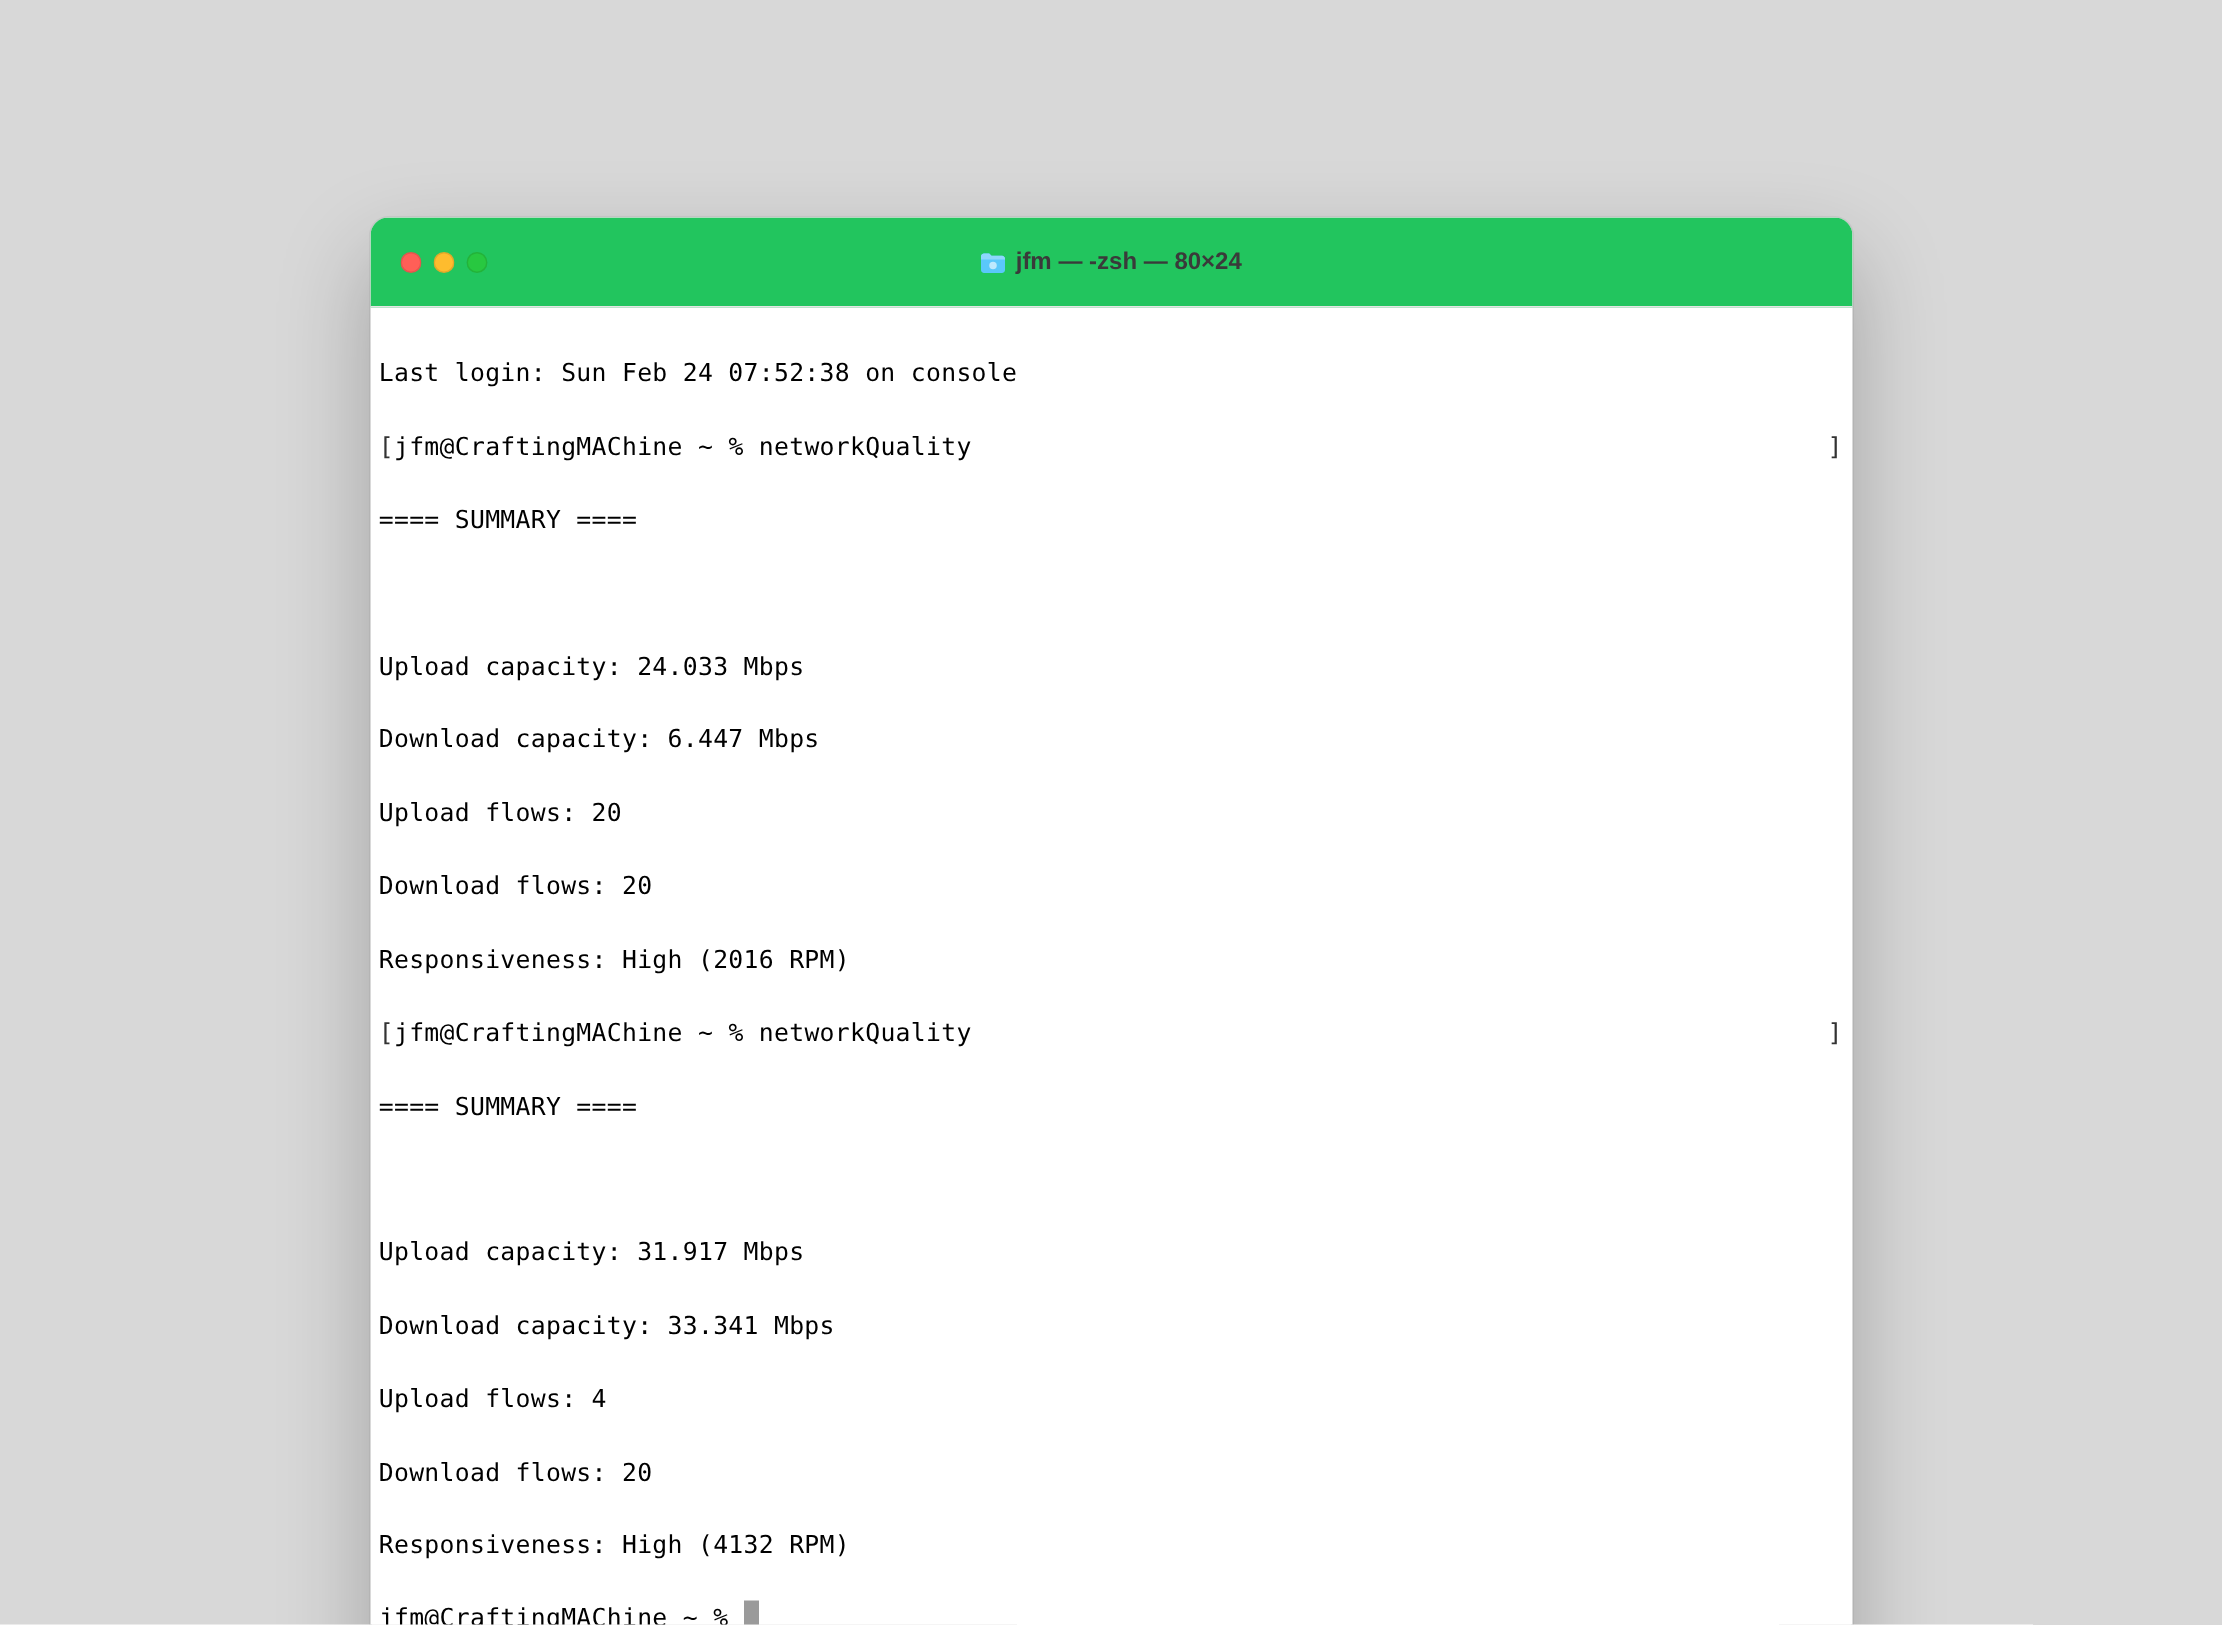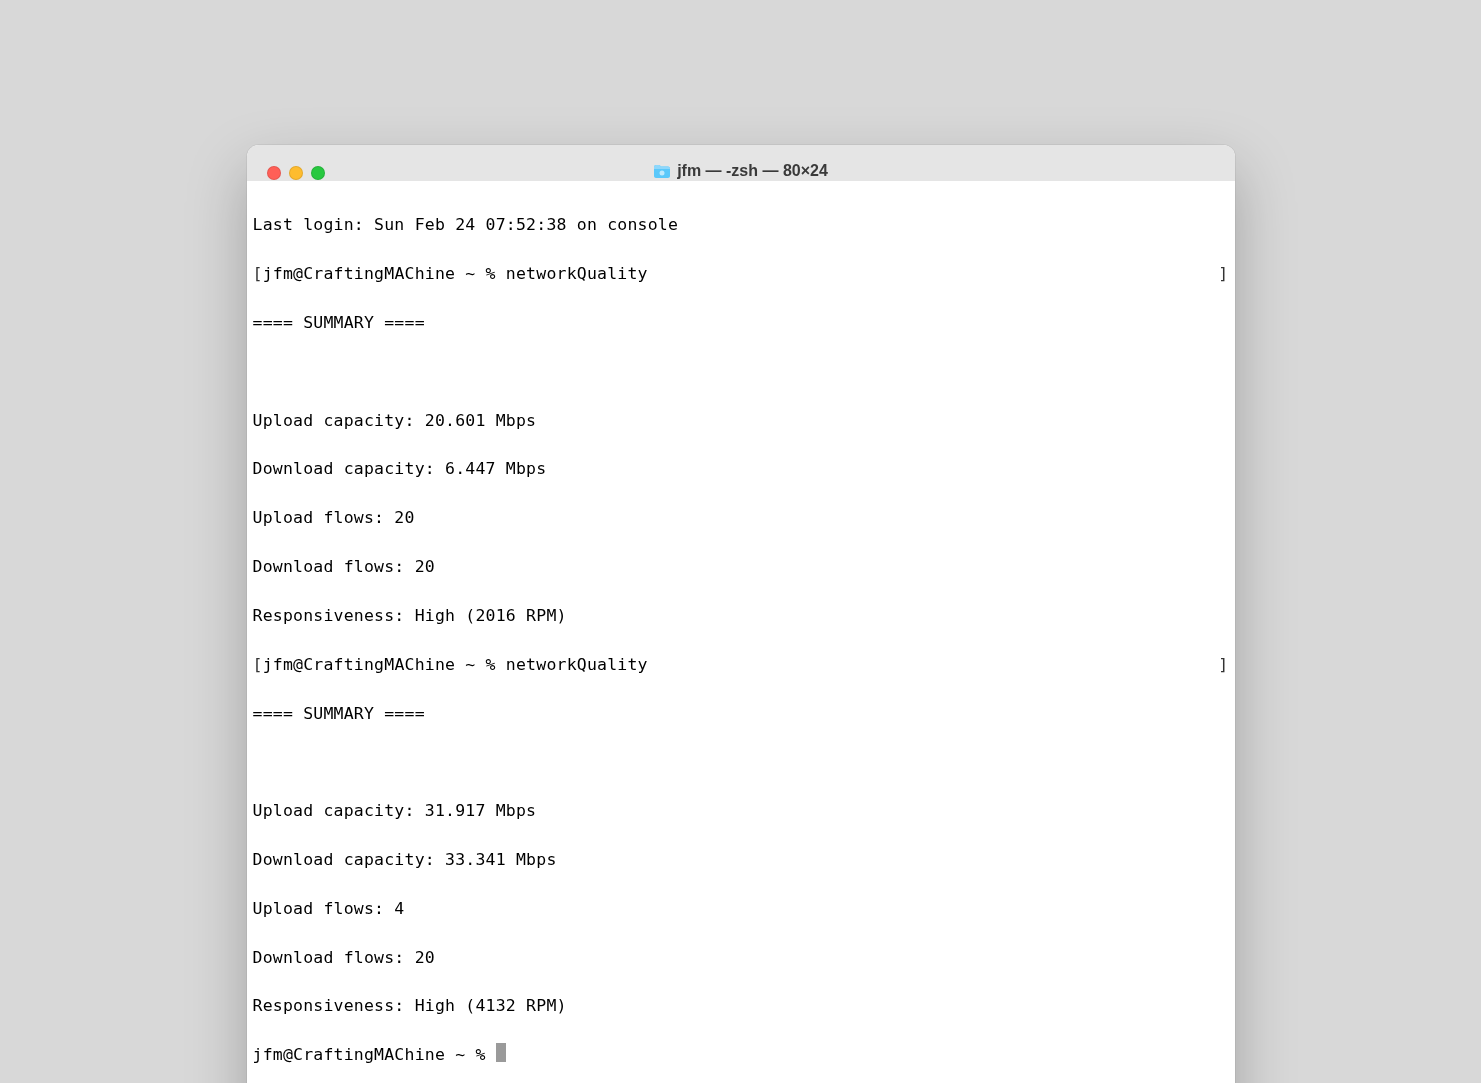--- a/index.html
+++ b/index.html
@@ -14,25 +14,25 @@
       font-family: -apple-system, BlinkMacSystemFont, "Segoe UI", sans-serif;
     }
     .window {
       width: 988px;
       background: #ffffff;
       border-radius: 12px;
       box-shadow: 0 25px 60px rgba(0,0,0,0.25), 0 0 0 1px rgba(0,0,0,0.05);
       overflow: hidden;
     }
     .titlebar {
-      height: 36px;
-      background: #e5e5e5;
+      height: 60px;
+      background: #22c55e;
       border-bottom: 1px solid #e5e5e5;
       display: flex;
-      align-items: flex-end;
+      align-items: center;
       position: relative;
     }
     .traffic-lights {
       display: flex;
       gap: 8px;
       position: absolute;
       left: 20px;
     }
     .traffic-light {
       width: 14px;
@@ -103,21 +103,21 @@
         </svg>
       </span>
       <span class="window-title">jfm — -zsh — 80×24</span>
     </div>
   </div>
   <div class="terminal-body">
 <div class="line"><span>Last login: Sun Feb 24 07:52:38 on console</span></div>
 <div class="line full-width"><span><span class="bracket">[</span><span>jfm@CraftingMAChine ~ % networkQuality</span></span><span class="bracket">]</span></div>
 <div class="line"><span>==== SUMMARY ====</span></div>
 <div class="line"><span></span>&nbsp;</div>
-<div class="line"><span>Upload capacity: 20.601 Mbps</span></div>
+<div class="line"><span>Upload capacity: 24.033 Mbps</span></div>
 <div class="line"><span>Download capacity: 6.447 Mbps</span></div>
 <div class="line"><span>Upload flows: 20</span></div>
 <div class="line"><span>Download flows: 20</span></div>
 <div class="line"><span>Responsiveness: High (2016 RPM)</span></div>
 <div class="line full-width"><span><span class="bracket">[</span><span>jfm@CraftingMAChine ~ % networkQuality</span></span><span class="bracket">]</span></div>
 <div class="line"><span>==== SUMMARY ====</span></div>
 <div class="line"><span></span>&nbsp;</div>
 <div class="line"><span>Upload capacity: 31.917 Mbps</span></div>
 <div class="line"><span>Download capacity: 33.341 Mbps</span></div>
 <div class="line"><span>Upload flows: 4</span></div>

